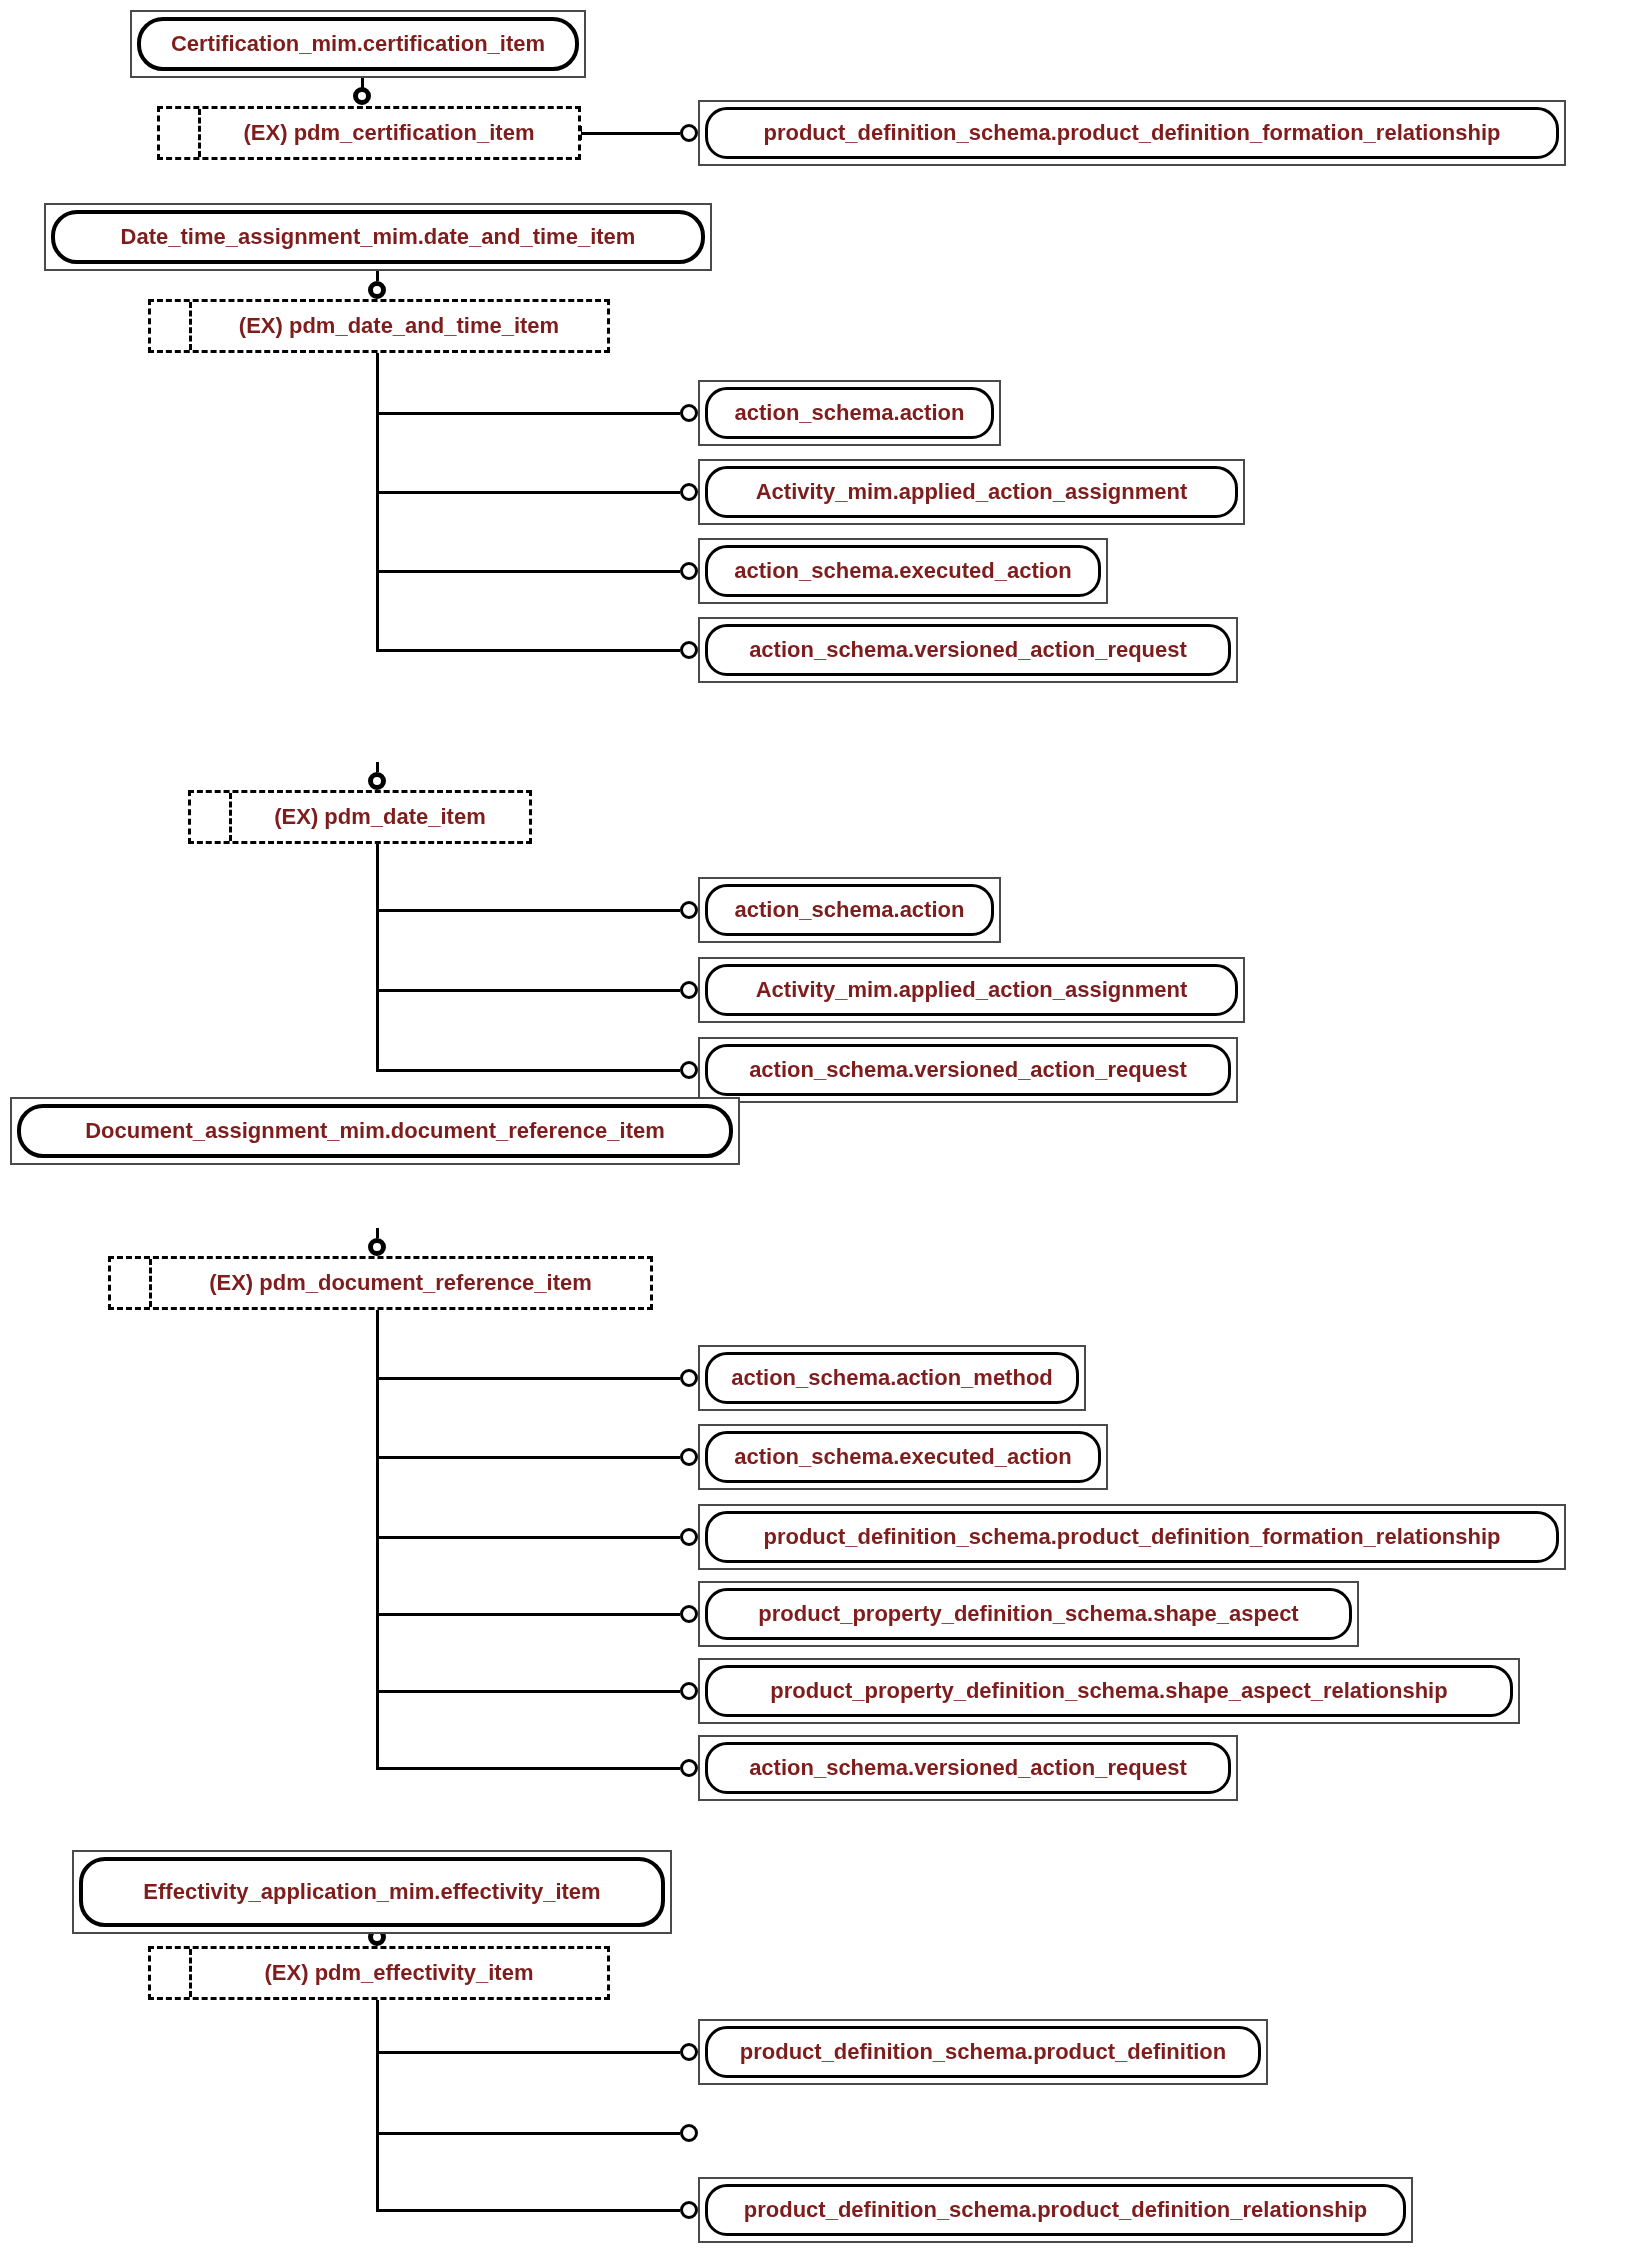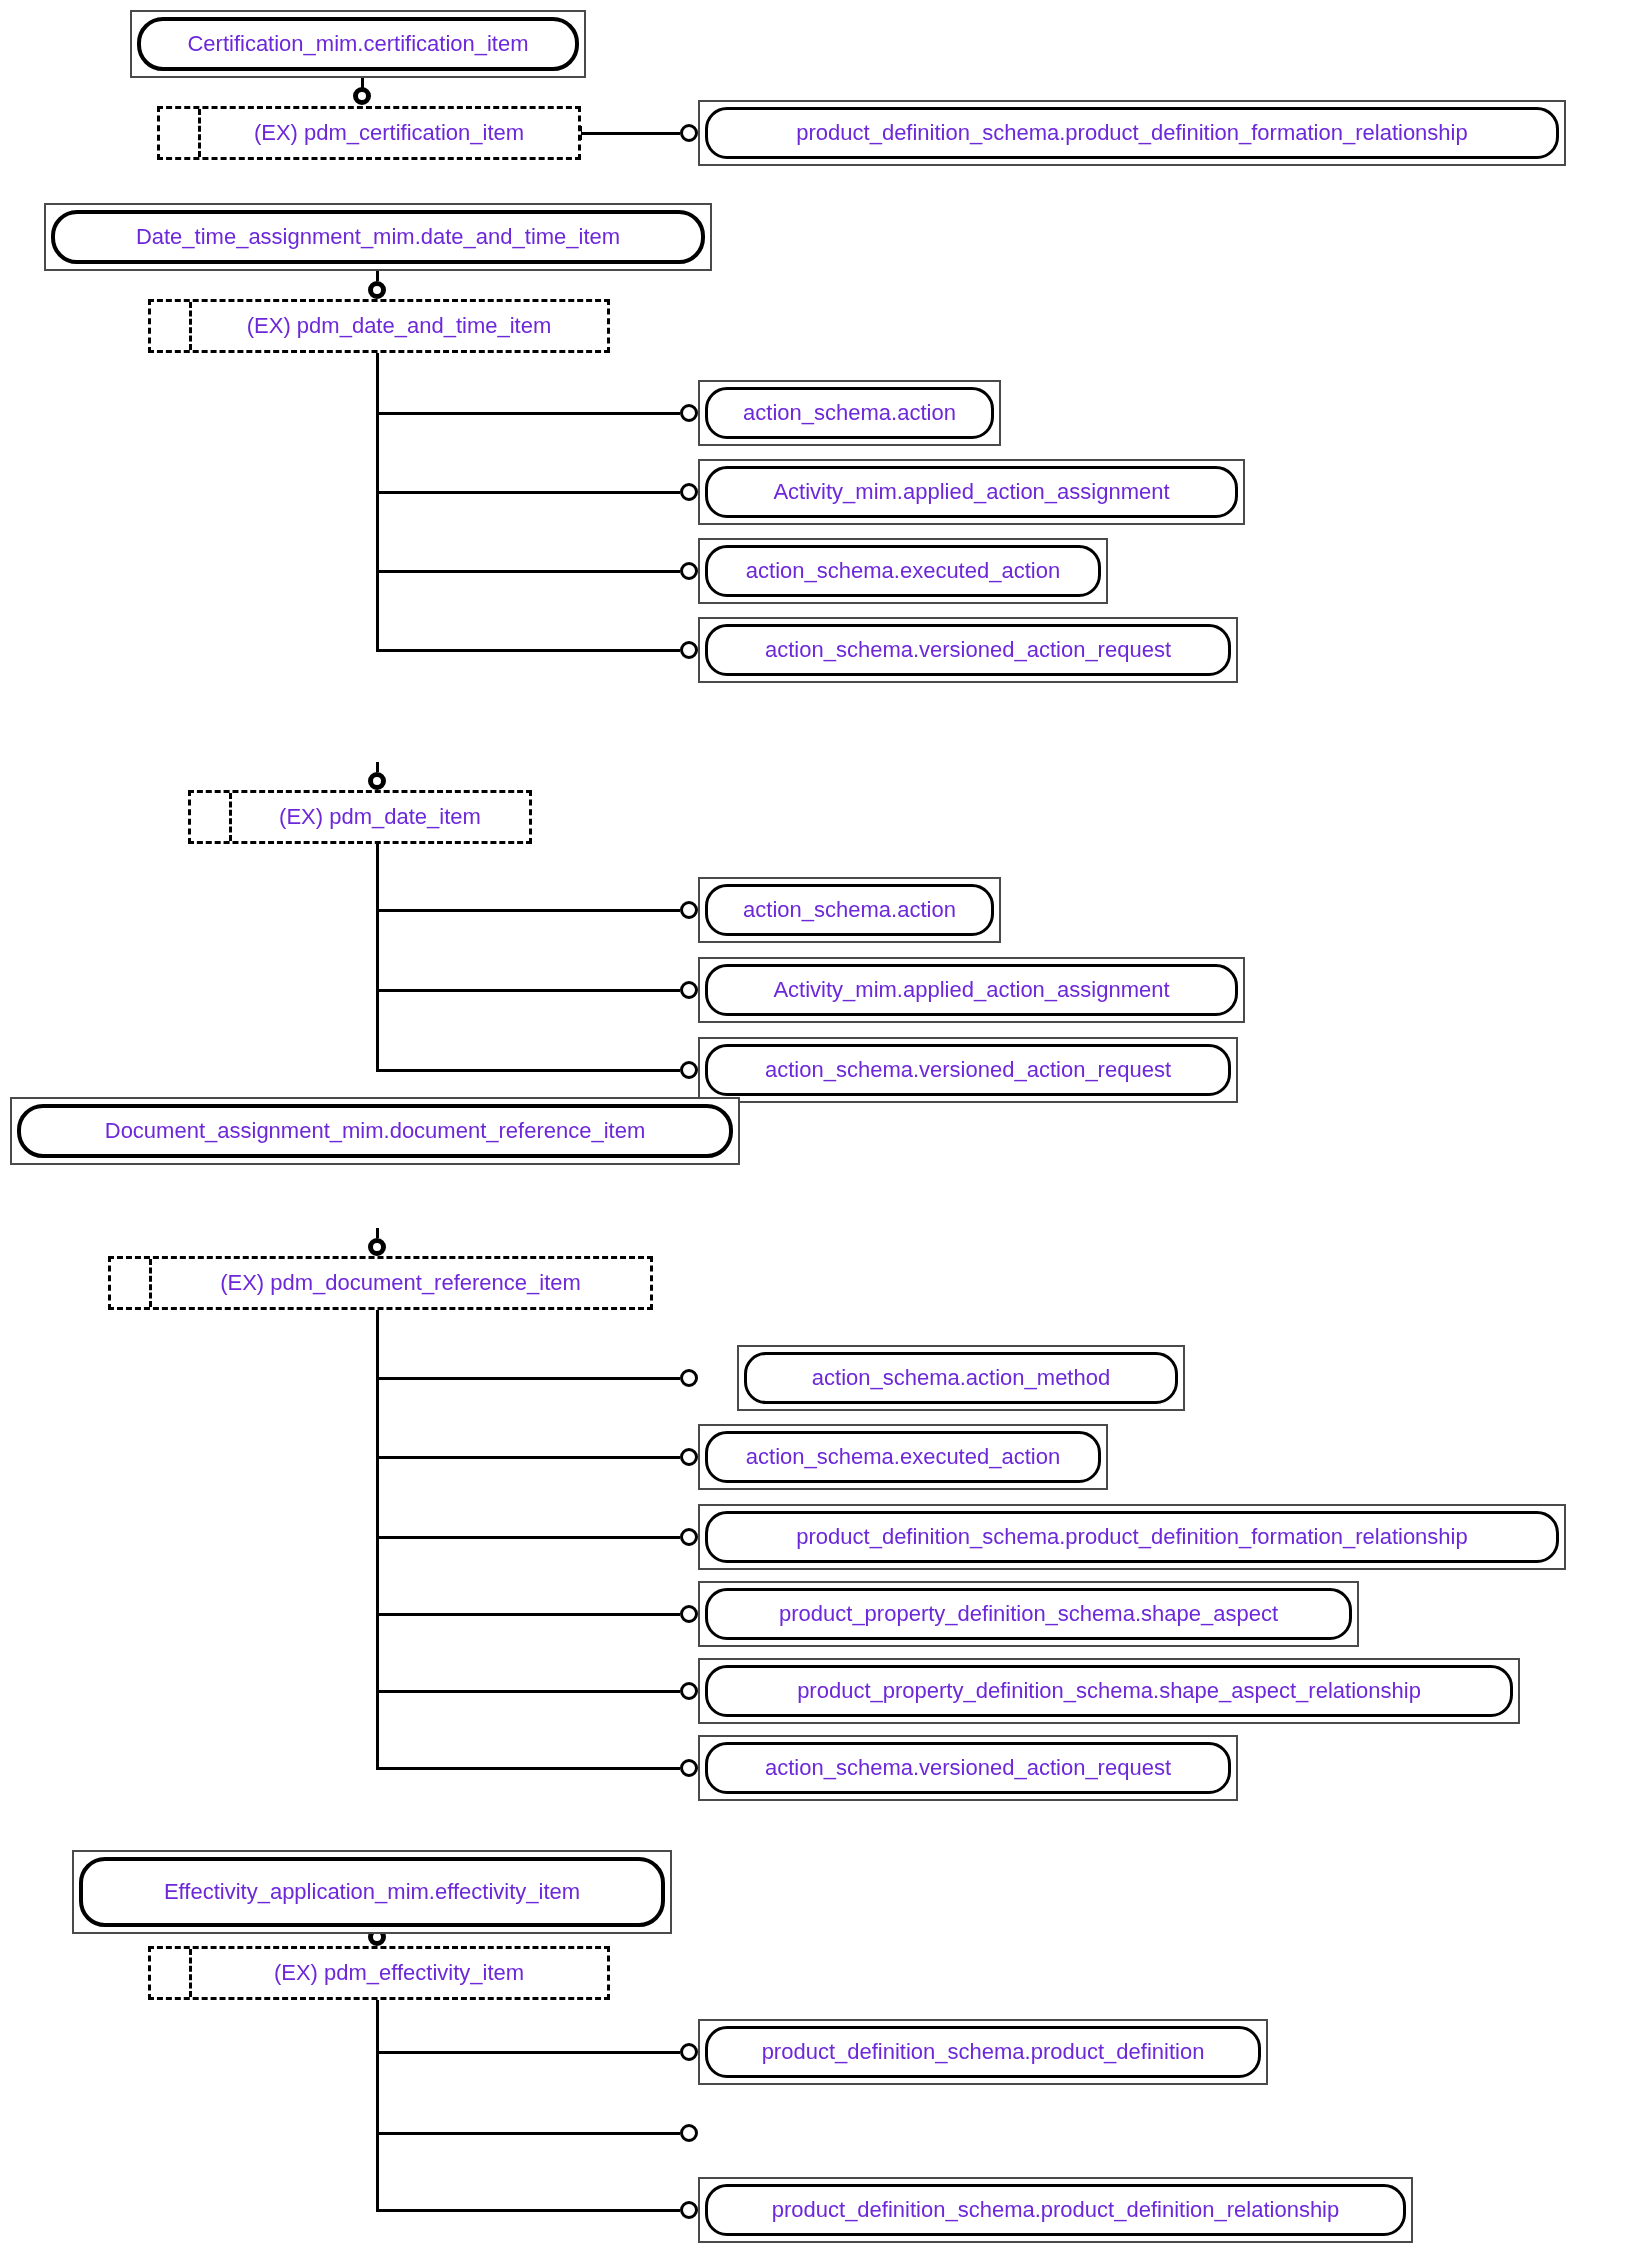--- a/index.html
+++ b/index.html
@@ -1,18 +1,18 @@
 <!DOCTYPE html>
 <html><head>
 <meta charset="utf-8">
 <title>Diagram</title>
 <style>
   html,body{margin:0;padding:0;background:#fff;}
   .canvas{position:relative;width:1636px;height:2253px;background:#ffffff;
-          font-family:"Liberation Sans",sans-serif;color:#6d28d9;overflow:hidden;}
+          font-family:"Liberation Sans",sans-serif;color:#7f1d1d;overflow:hidden;font-weight:bold;}
   
   .sb,.tb{position:absolute;box-sizing:border-box;background:#fff;border:2px solid #4a4a4a;padding:5px;z-index:3;}
   .pill{width:100%;height:100%;box-sizing:border-box;border:4px solid #000;border-radius:26px;
         display:flex;align-items:center;justify-content:center;font-size:22px;white-space:nowrap;overflow:hidden;}
   .tb .pill{border-width:3px;border-radius:22px;}
   
   .dash{position:absolute;box-sizing:border-box;border:3px dashed #000;background:#fff;z-index:3;
         display:flex;align-items:center;justify-content:center;font-size:22px;white-space:nowrap;padding-left:40px;}
   .dash::before{content:"";position:absolute;left:38px;top:0;bottom:0;border-left:3px dashed #000;}
   
@@ -108,21 +108,21 @@
   </div>
   <div class="vl" style="left:376px;top:1228px;height:10px"></div>
   <div class="cc hd" style="left:368px;top:1238px"></div>
   <div class="dash" style="left:108px;top:1256px;width:545px;height:54px">
     <span>(EX) pdm_document_reference_item</span>
   </div>
   <div class="vl" style="left:376px;top:1310px;height:460px"></div>
 
   <div class="hl" style="left:377px;top:1377px;width:303px"></div>
   <div class="cc en" style="left:680px;top:1369px"></div>
-  <div class="tb" style="left:737px;top:1345px;width:448px;height:66px">
+  <div class="tb" style="left:698px;top:1345px;width:388px;height:66px">
     <div class="pill">action_schema.action_method</div>
   </div>
 
   <div class="hl" style="left:377px;top:1456px;width:303px"></div>
   <div class="cc en" style="left:680px;top:1448px"></div>
   <div class="tb" style="left:698px;top:1424px;width:410px;height:66px">
     <div class="pill">action_schema.executed_action</div>
   </div>
 
   <div class="hl" style="left:377px;top:1536px;width:303px"></div>

